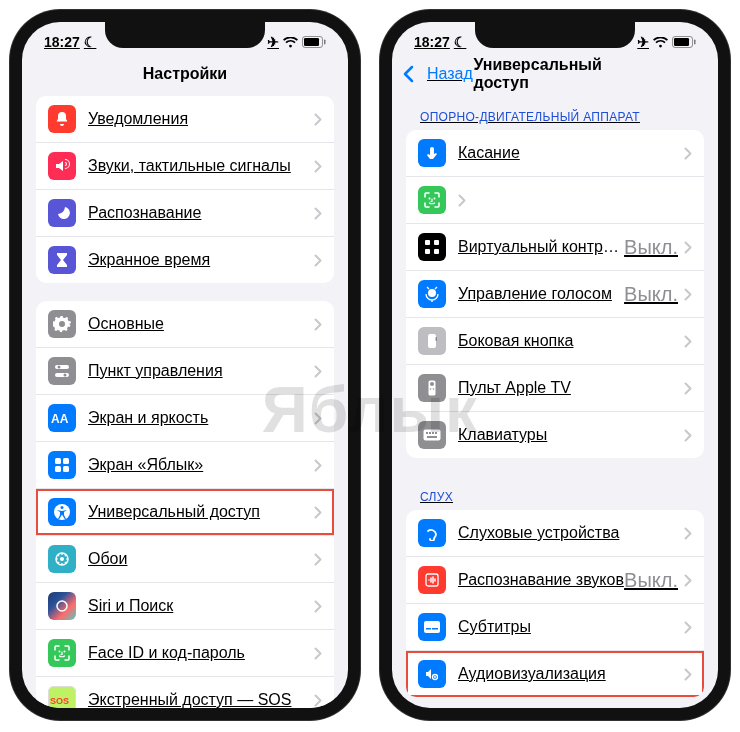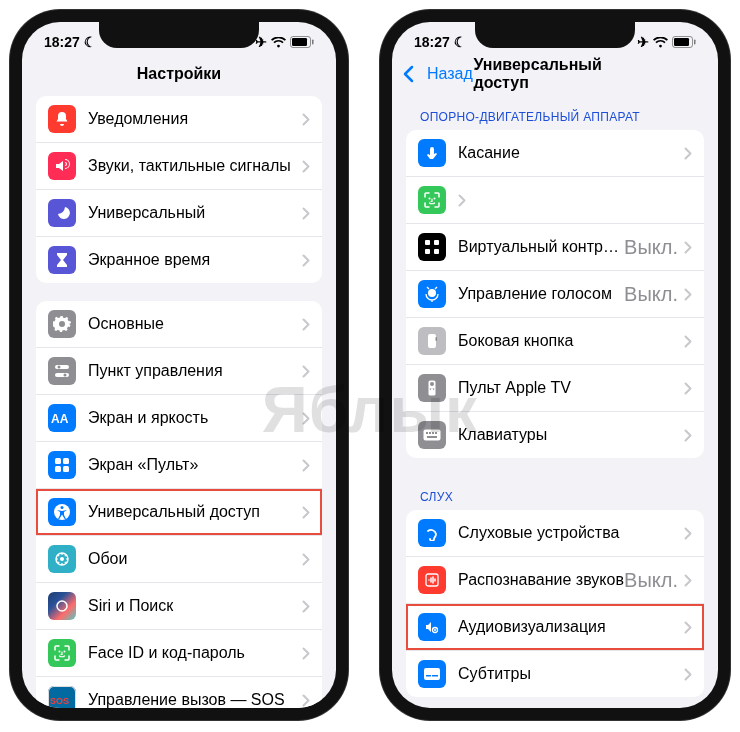--- a/index.html
+++ b/index.html
@@ -3,21 +3,21 @@
 <meta charset="utf-8">
 <style>
   * { box-sizing: border-box; margin: 0; padding: 0; font-family: -apple-system, "Helvetica Neue", Arial, sans-serif; }
   body { background: #fff; width: 740px; height: 732px; position: relative; }
   .watermark {
     position: absolute; top: 50%; left: 50%; transform: translate(-50%, -50%);
     font-size: 64px; color: rgba(0,0,0,0.12); font-weight: 700; pointer-events: none; z-index: 100;
     letter-spacing: 1px;
     margin-top: 44px;
   }
-  .phones { display: flex; gap: 32px; padding: 10px; justify-content: center; }
+  .phones { display: flex; gap: 20px; padding: 10px; justify-content: center; text-decoration: underline; }
   .phone {
     width: 350px; height: 710px; background: #111; border-radius: 50px;
     padding: 12px; position: relative; box-shadow: 0 0 0 1px #333;
   }
   .screen {
     width: 100%; height: 100%; background: #f2f2f7; border-radius: 38px;
     overflow: hidden; position: relative;
   }
   .notch {
     position: absolute; top: 0; left: 50%; transform: translateX(-50%);
@@ -64,21 +64,21 @@
   .bg-red { background: #ff3b30; }
   .bg-pink { background: #ff2d55; }
   .bg-indigo { background: #5856d6; }
   .bg-hourglass { background: #5856d6; }
   .bg-gray { background: #8e8e93; }
   .bg-blue { background: #007aff; }
   .bg-teal { background: #30b0c7; }
   .bg-green { background: #34c759; }
   .bg-black { background: #000; }
   .bg-lightgray { background: #bdbdc2; }
-  .bg-white { background: #0369a1; color:#000; box-shadow: inset 0 0 0 1px #ddd; }
+  .bg-white { background: #bef264; color:#000; box-shadow: inset 0 0 0 1px #ddd; }
   .siri-icon {
     background: linear-gradient(135deg, #1e3c72, #2a5298, #ff6b6b, #4ecdc4);
   }
   svg { display: block; }
 </style>
 </head>
 <body>
 
 <div class="watermark">Яблык</div>
 
@@ -138,21 +138,21 @@
                   <path d="M1.5 1.5l5 5-5 5" stroke="#c7c7cc" stroke-width="2" fill="none" stroke-linecap="round" stroke-linejoin="round"></path>
                 </svg>
               </div>
             </div>
             <div class="row">
               <div class="row-icon bg-indigo">
                 <svg width="16" height="16" viewBox="0 0 16 16">
                   <path fill="#fff" d="M11 2a6 6 0 11-7 7 8 8 0 007-7z"></path>
                 </svg>
               </div>
-              <div class="row-label">Универсальный</div>
+              <div class="row-label">Распознавание</div>
               <div class="chevron">
                 <svg width="8" height="13" viewBox="0 0 8 13">
                   <path d="M1.5 1.5l5 5-5 5" stroke="#c7c7cc" stroke-width="2" fill="none" stroke-linecap="round" stroke-linejoin="round"></path>
                 </svg>
               </div>
             </div>
             <div class="row">
               <div class="row-icon bg-hourglass">
                 <svg width="12" height="16" viewBox="0 0 12 16">
                   <path fill="#fff" d="M1 1h10v2l-4 5 4 5v2H1v-2l4-5-4-5V1z"></path>
@@ -211,21 +211,21 @@
             </div>
             <div class="row">
               <div class="row-icon bg-blue">
                 <svg width="16" height="16" viewBox="0 0 16 16">
                   <rect x="1" y="1" width="6" height="6" rx="1.5" fill="#fff"></rect>
                   <rect x="9" y="1" width="6" height="6" rx="1.5" fill="#fff"></rect>
                   <rect x="1" y="9" width="6" height="6" rx="1.5" fill="#fff"></rect>
                   <rect x="9" y="9" width="6" height="6" rx="1.5" fill="#fff"></rect>
                 </svg>
               </div>
-              <div class="row-label">Экран «Пульт»</div>
+              <div class="row-label">Экран «Яблык»</div>
               <div class="chevron">
                 <svg width="8" height="13" viewBox="0 0 8 13">
                   <path d="M1.5 1.5l5 5-5 5" stroke="#c7c7cc" stroke-width="2" fill="none" stroke-linecap="round" stroke-linejoin="round"></path>
                 </svg>
               </div>
             </div>
             <div class="row highlighted">
               <div class="row-icon bg-blue">
                 <svg width="18" height="18" viewBox="0 0 18 18">
                   <circle cx="9" cy="9" r="8" fill="#fff"></circle>
@@ -283,21 +283,21 @@
                   <path d="M1.5 1.5l5 5-5 5" stroke="#c7c7cc" stroke-width="2" fill="none" stroke-linecap="round" stroke-linejoin="round"></path>
                 </svg>
               </div>
             </div>
             <div class="row">
               <div class="row-icon bg-white">
                 <svg width="28" height="16" viewBox="0 0 28 16">
                   <text x="2" y="12" font-size="9" font-weight="700" fill="#ff3b30" font-family="Arial">SOS</text>
                 </svg>
               </div>
-              <div class="row-label">Управление вызов — SOS</div>
+              <div class="row-label">Экстренный доступ — SOS</div>
               <div class="chevron">
                 <svg width="8" height="13" viewBox="0 0 8 13">
                   <path d="M1.5 1.5l5 5-5 5" stroke="#c7c7cc" stroke-width="2" fill="none" stroke-linecap="round" stroke-linejoin="round"></path>
                 </svg>
               </div>
             </div>
           </div>
         </div>
     </div>
   </div>
@@ -471,44 +471,44 @@
                 </svg>
               </div>
               <div class="row-label">Распознавание звуков</div>
               <div class="row-detail">Выкл.</div>
               <div class="chevron">
                 <svg width="8" height="13" viewBox="0 0 8 13">
                   <path d="M1.5 1.5l5 5-5 5" stroke="#c7c7cc" stroke-width="2" fill="none" stroke-linecap="round" stroke-linejoin="round"></path>
                 </svg>
               </div>
             </div>
-            <div class="row highlighted">
-              <div class="row-icon bg-blue">
-                <svg width="16" height="16" viewBox="0 0 16 16">
-                  <path d="M2 6v4h2l3 3V3L4 6H2z" fill="#fff"></path>
-                  <circle cx="11" cy="11" r="2.5" fill="none" stroke="#fff" stroke-width="1.3"></circle>
-                  <circle cx="11" cy="11" r="1" fill="#fff"></circle>
-                </svg>
-              </div>
-              <div class="row-label">Аудиовизуализация</div>
-              <div class="chevron">
-                <svg width="8" height="13" viewBox="0 0 8 13">
-                  <path d="M1.5 1.5l5 5-5 5" stroke="#c7c7cc" stroke-width="2" fill="none" stroke-linecap="round" stroke-linejoin="round"></path>
-                </svg>
-              </div>
-            </div>
             <div class="row">
               <div class="row-icon bg-blue">
                 <svg width="18" height="14" viewBox="0 0 18 14">
                   <rect x="1" y="1" width="16" height="12" rx="2" fill="#fff"></rect>
                   <rect x="3" y="8" width="5" height="1.5" fill="#007aff"></rect>
                   <rect x="9" y="8" width="6" height="1.5" fill="#007aff"></rect>
                 </svg>
               </div>
               <div class="row-label">Субтитры</div>
+              <div class="chevron">
+                <svg width="8" height="13" viewBox="0 0 8 13">
+                  <path d="M1.5 1.5l5 5-5 5" stroke="#c7c7cc" stroke-width="2" fill="none" stroke-linecap="round" stroke-linejoin="round"></path>
+                </svg>
+              </div>
+            </div>
+            <div class="row highlighted">
+              <div class="row-icon bg-blue">
+                <svg width="16" height="16" viewBox="0 0 16 16">
+                  <path d="M2 6v4h2l3 3V3L4 6H2z" fill="#fff"></path>
+                  <circle cx="11" cy="11" r="2.5" fill="none" stroke="#fff" stroke-width="1.3"></circle>
+                  <circle cx="11" cy="11" r="1" fill="#fff"></circle>
+                </svg>
+              </div>
+              <div class="row-label">Аудиовизуализация</div>
               <div class="chevron">
                 <svg width="8" height="13" viewBox="0 0 8 13">
                   <path d="M1.5 1.5l5 5-5 5" stroke="#c7c7cc" stroke-width="2" fill="none" stroke-linecap="round" stroke-linejoin="round"></path>
                 </svg>
               </div>
             </div>
           </div>
         </div>
     </div>
   </div>

